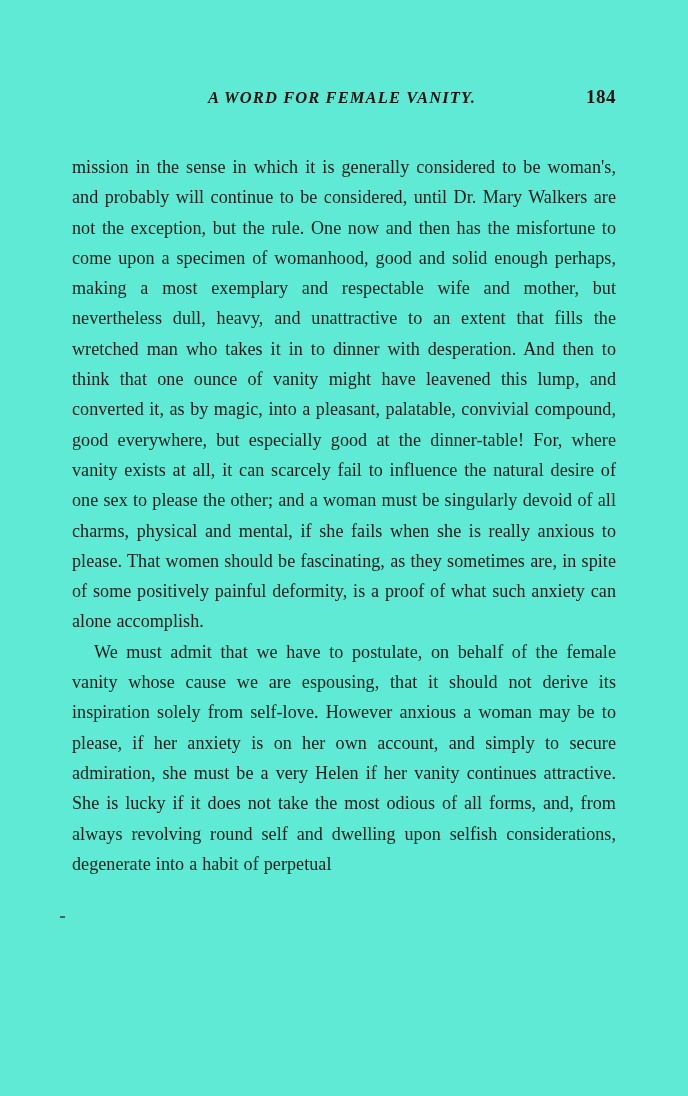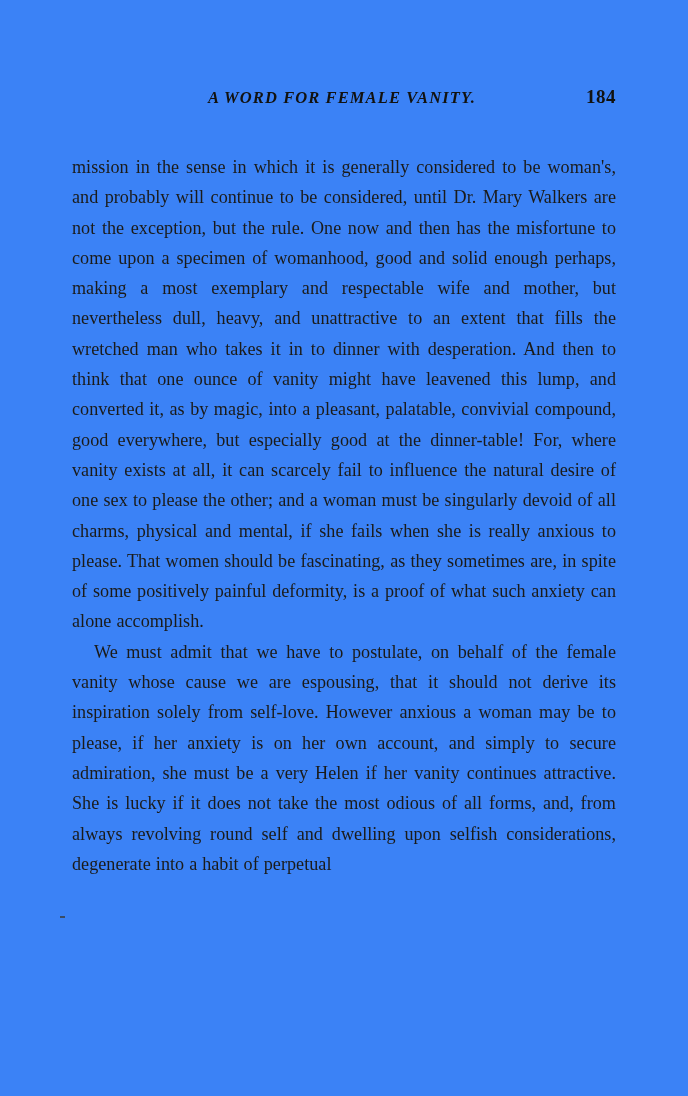--- a/index.html
+++ b/index.html
@@ -11,21 +11,21 @@
     width: 688px;
     height: 1096px;
     overflow: hidden;
     font-family: "Liberation Serif", serif;
     color: #1a1a18;
   }
   .page {
     position: relative;
     width: 688px;
     height: 1096px;
-    background: #3b82f6;
+    background: #5eead4;
   }
   .page-inner {
     position: absolute;
     left: 72px;
     top: 86px;
     width: 544px;
   }
   .running-head {
     display: flex;
     align-items: baseline;

